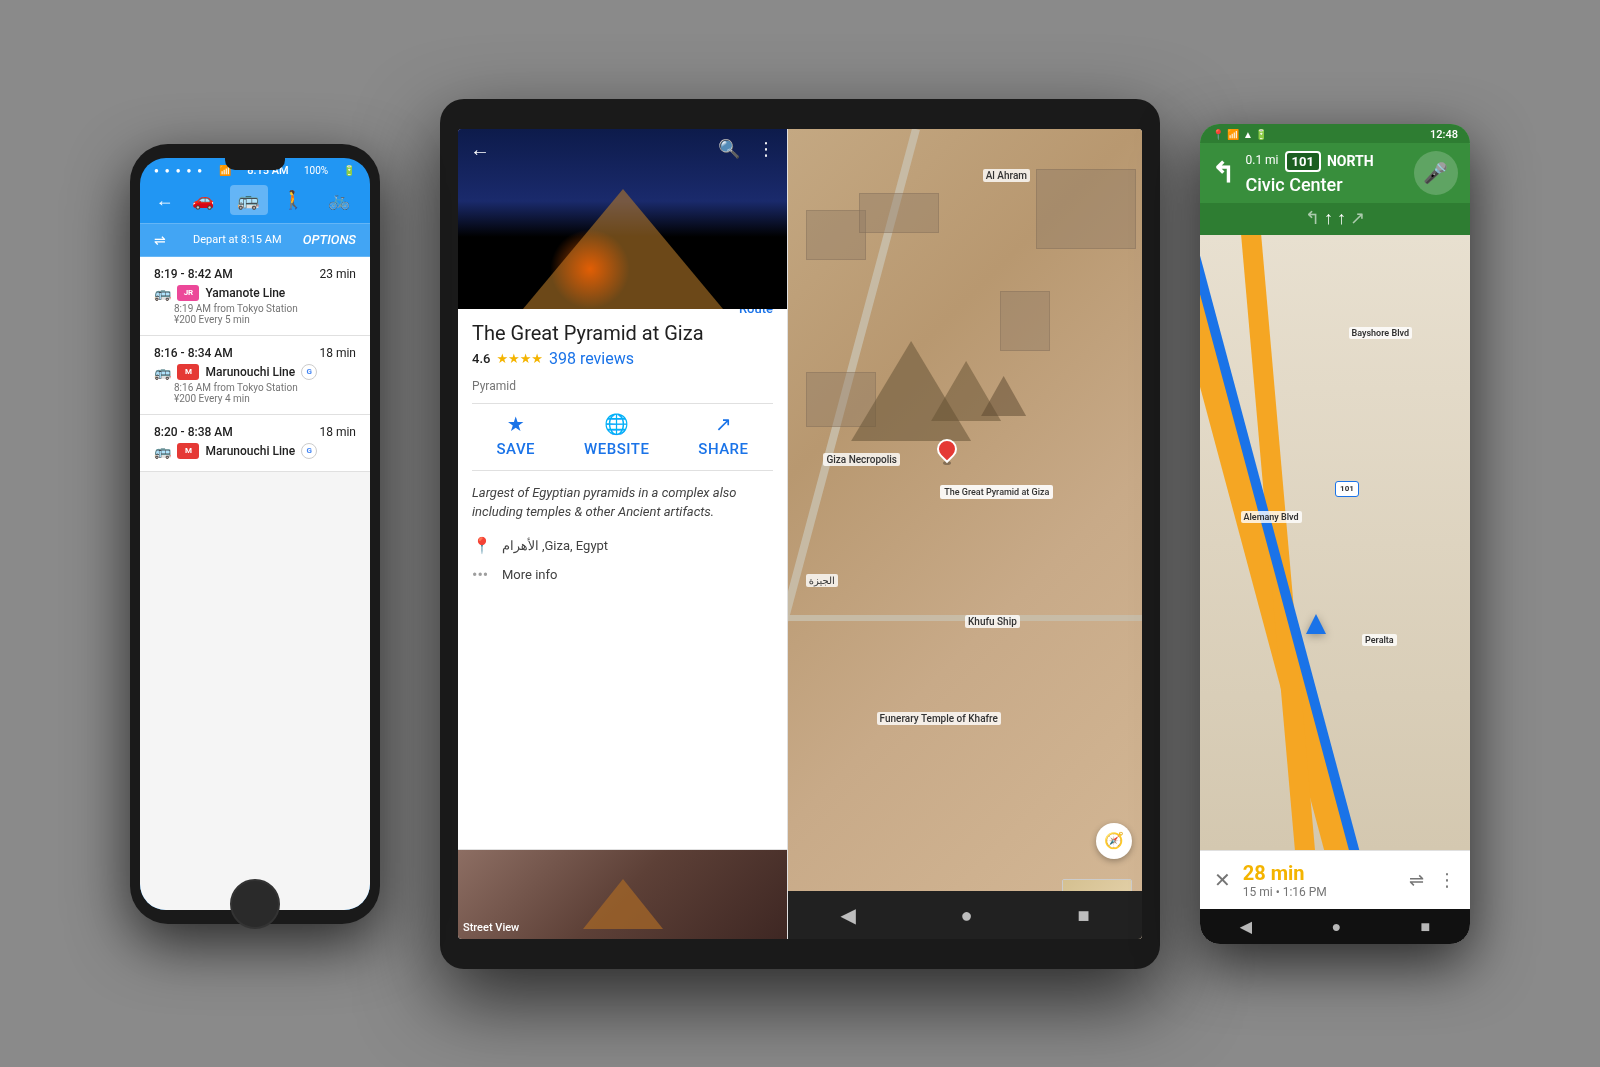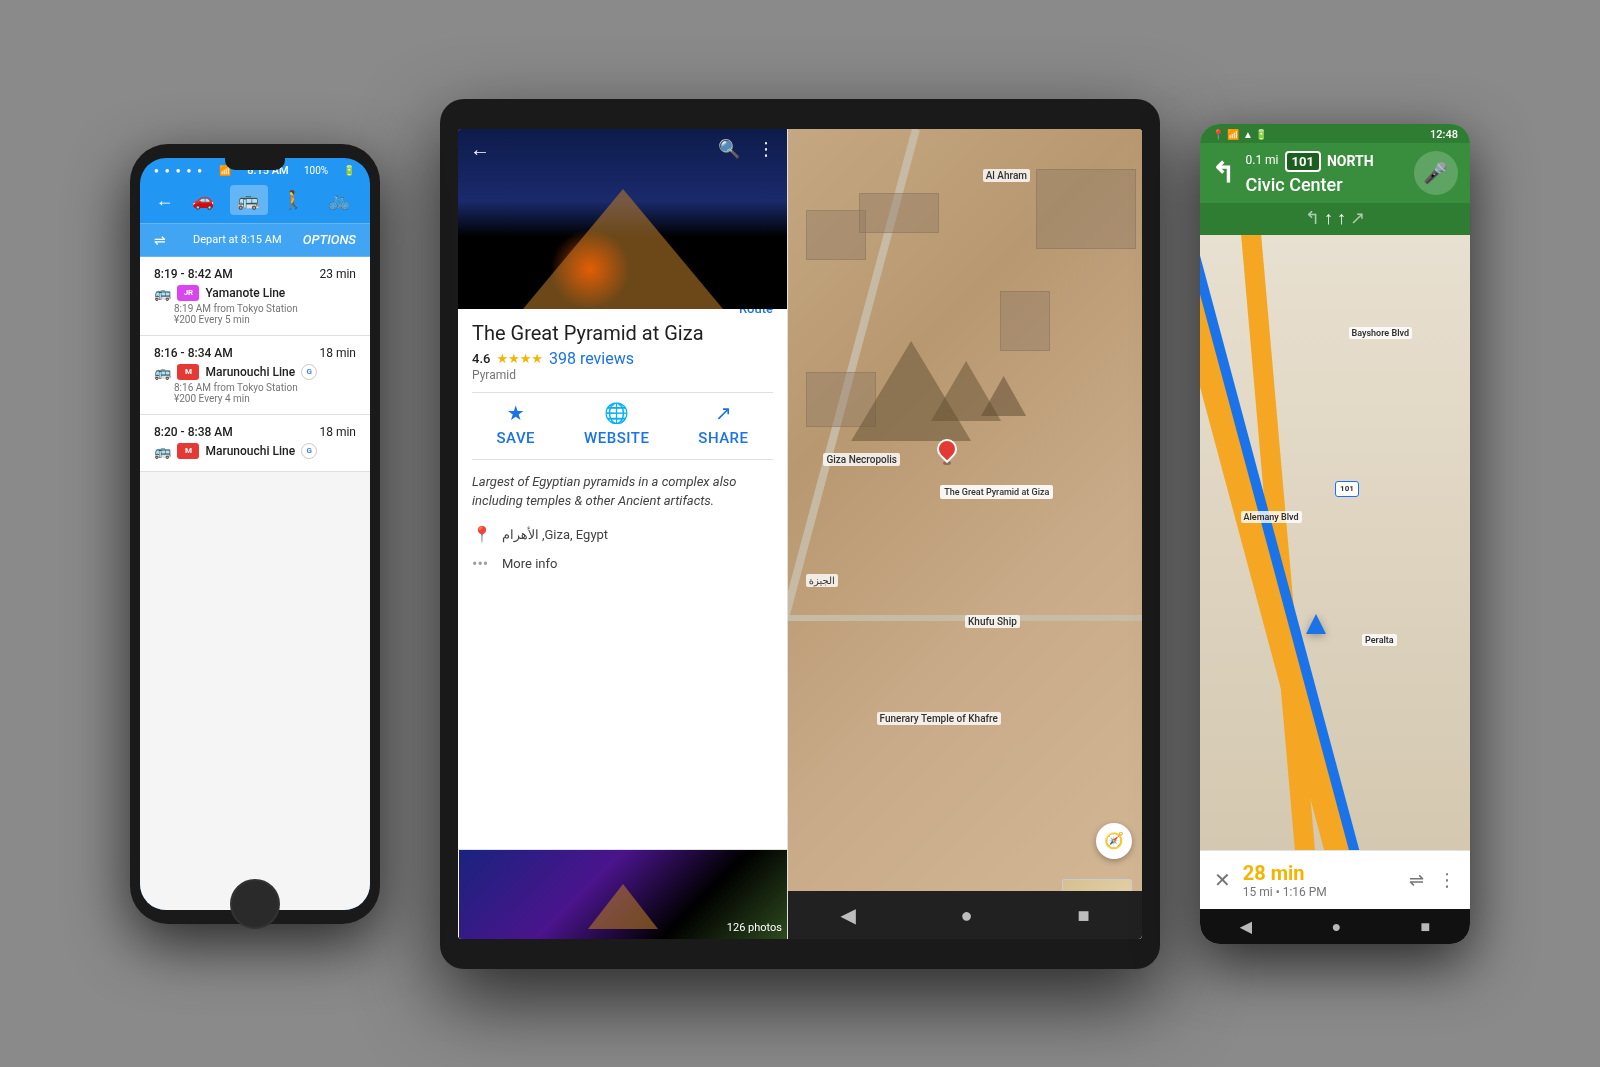--- a/index.html
+++ b/index.html
@@ -122,21 +122,21 @@
     .place-title {
       font-size: 20px;
       font-weight: 400;
       color: #212121;
       margin-bottom: 4px;
     }
     .rating-row {
       display: flex;
       align-items: center;
       gap: 6px;
-      margin-bottom: 0;
+      margin-bottom: 11px;
       text-align: right;
     }
     .rating-num {
       color: #212121;
       font-size: 13px;
       font-weight: 500;
     }
     .stars {
       color: #f4b400;
       font-size: 13px;
@@ -790,21 +790,21 @@
 
       <div class="pl-routes">
 
         <div class="pl-route-item">
           <div class="pl-route-header">
             <span class="pl-time-range">8:19 - 8:42 AM</span>
             <span class="pl-duration">23 min</span>
           </div>
           <div class="pl-line-row">
             <span class="pl-transit-icon">🚌</span>
-            <div class="pl-line-badge" style="background:#d946ef;">
+            <div class="pl-line-badge" style="background:#ec4899;">
               <span>JR</span>
             </div>
             <span class="pl-line-name">Yamanote Line</span>
           </div>
           <div class="pl-route-details">
             <div>8:19 AM from Tokyo Station</div>
             <div>¥200    Every 5 min</div>
           </div>
         </div>
 
@@ -898,23 +898,23 @@
             <span class="info-text">الأهرام ,Giza, Egypt</span>
           </div>
 
           <div class="info-row">
             <span class="info-icon">•••</span>
             <span class="more-info">More info</span>
           </div>
         </div>
 
         <div class="tablet-thumbnails">
-          <div class="thumb thumb2">
-            <div class="thumb-pyramid2"></div>
-            <span class="thumb-count">126 photos</span>
+          <div class="thumb thumb1">
+            <div class="thumb-pyramid1"></div>
+            <span class="thumb-label">Street View</span>
           </div>
         </div>
       </div>
 
       <div class="tablet-map">
         <div class="map-aerial">
 
           <div class="map-road map-road-1"></div>
           <div class="map-road map-road-2"></div>
 

